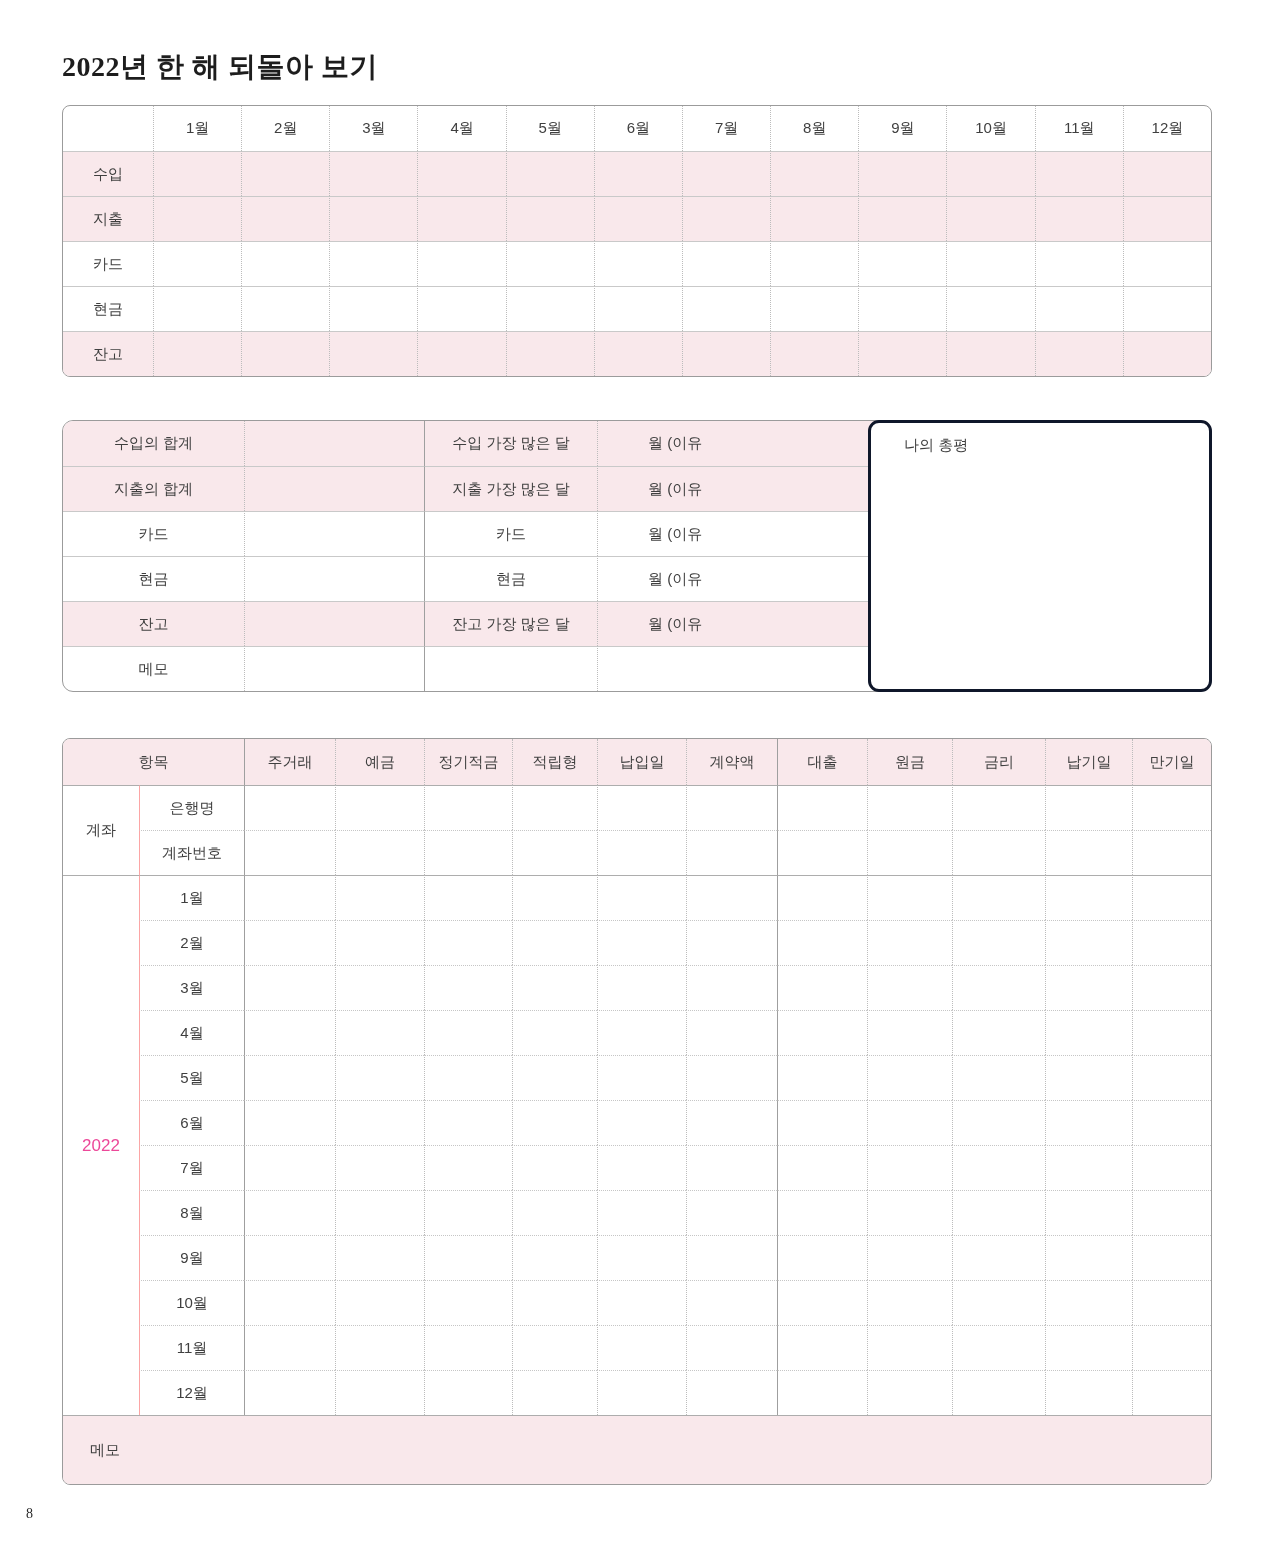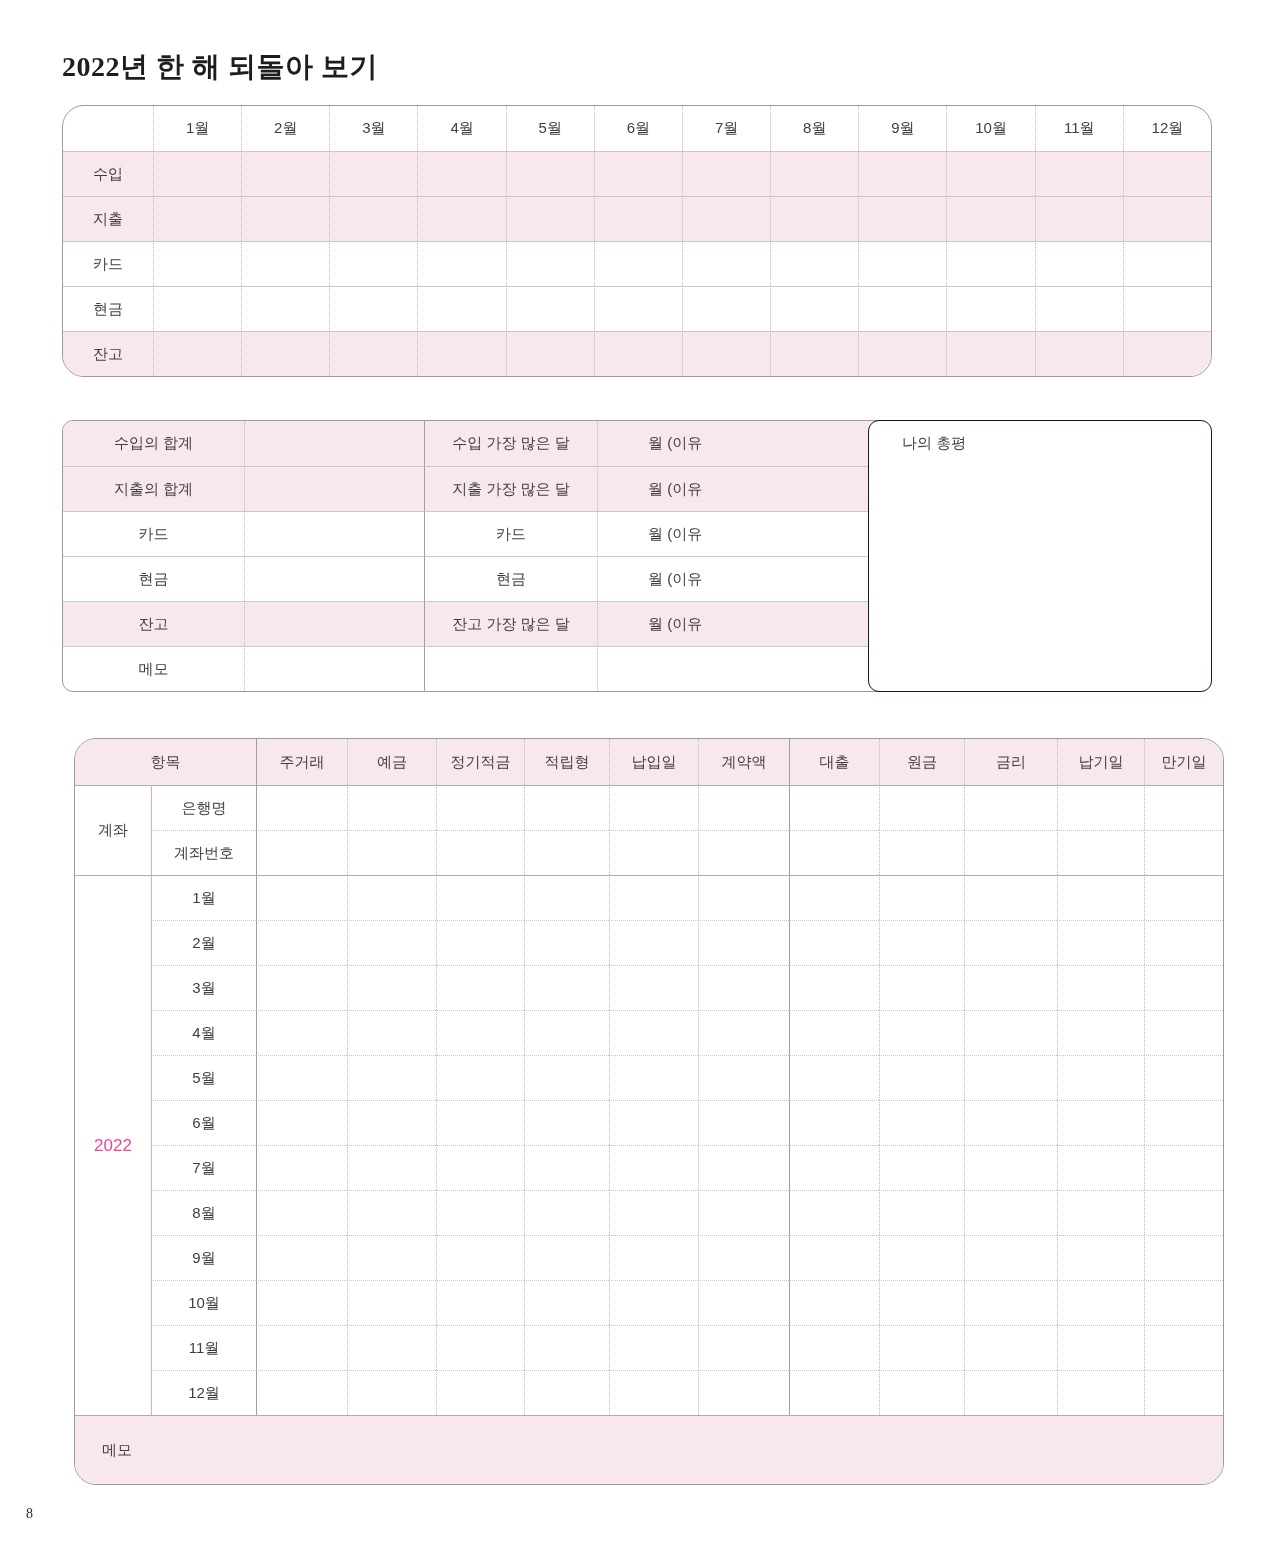--- a/index.html
+++ b/index.html
@@ -13,45 +13,44 @@
     font-family:"Liberation Serif","DejaVu Serif",serif;
     font-size:28px;font-weight:600;letter-spacing:0.5px;color:#1d1d1d;text-align:center;
   }
   .pagenum{
     position:absolute;left:26px;top:1506px;
     font-family:"Liberation Serif","DejaVu Serif",serif;
     font-size:14px;color:#2a2a2a;
   }
   .tbl{
     position:absolute;display:grid;background:#ffffff;
-    border:1px solid #9b9b9b;border-radius:22px;overflow:hidden;
+    border:1px solid #9b9b9b;border-radius:8px;overflow:hidden;
     font-size:15px;box-sizing:border-box;
   }
   #monthly-table{
     left:62px;top:105px;width:1150px;height:272px;
     grid-template-columns:90px repeat(12,1fr);
     grid-template-rows:repeat(6,45px);
   }
   #summary-table{
     left:62px;top:420px;width:946px;height:272px;
     grid-template-columns:181px 180px 173px 1fr;
     grid-template-rows:repeat(6,45px);
     border-radius:11px 5px 5px 11px;
   }
   #review-box{
     position:absolute;left:868px;top:420px;width:344px;height:272px;
-    border:1px solid #0f172a;border-radius:11px;box-sizing:border-box;
+    border:3px solid #0f172a;border-radius:11px;box-sizing:border-box;
     background:#fff;font-size:15px;
     padding:13px 14px 0 33px;
   }
   #accounts-table{
     left:62px;top:738px;width:1150px;height:747px;
     grid-template-columns:76px 105px 91px 89px 88px 85px 89px 91px 90px 85px 93px 87px 1fr;
     grid-template-rows:46px repeat(14,45px) minmax(0,1fr);
-    margin-left:12px;
   }
   .c{display:flex;align-items:center;justify-content:center;min-width:0;min-height:0;}
   .pink{background:#f9e8eb;}
   
   .vl{border-left:1px dotted #bcbcbc;}
   .vlh{border-left:1px solid #fca5a5;}
   .vls{border-left:1px solid #9f9f9f;}
   
   .ht{border-top:1px solid #c9c9c9;}
   .hts{border-top:1px solid #adadad;}

